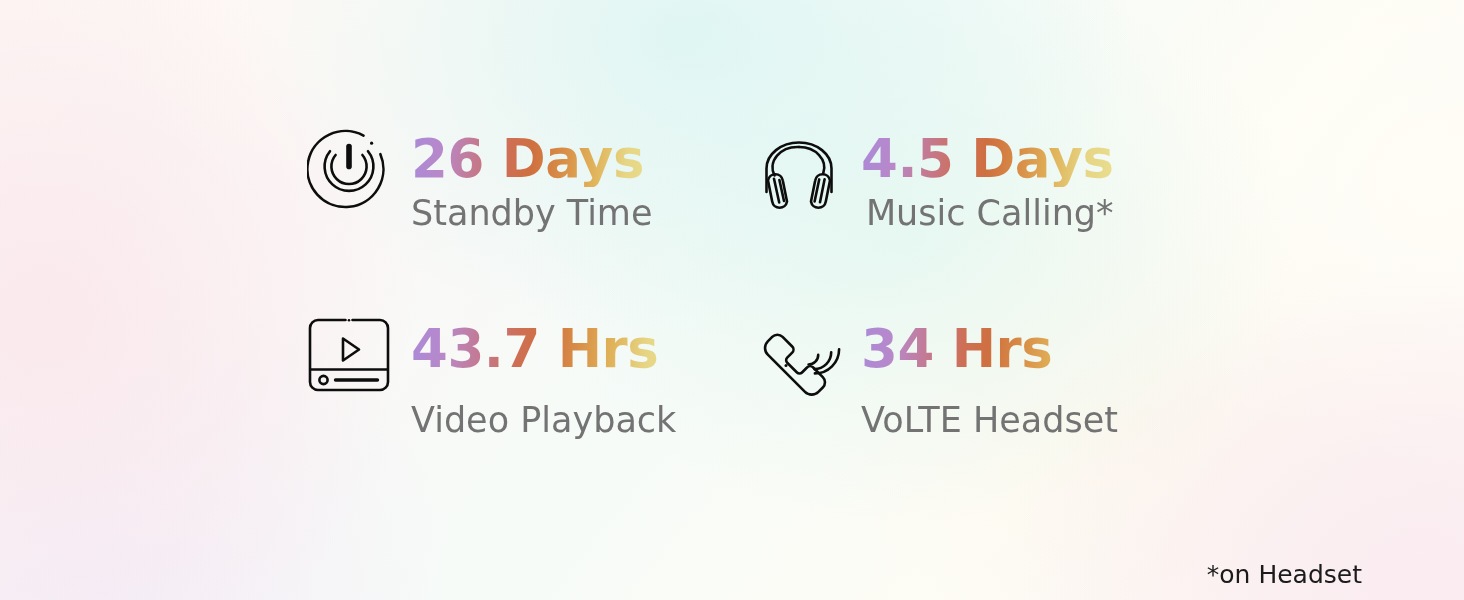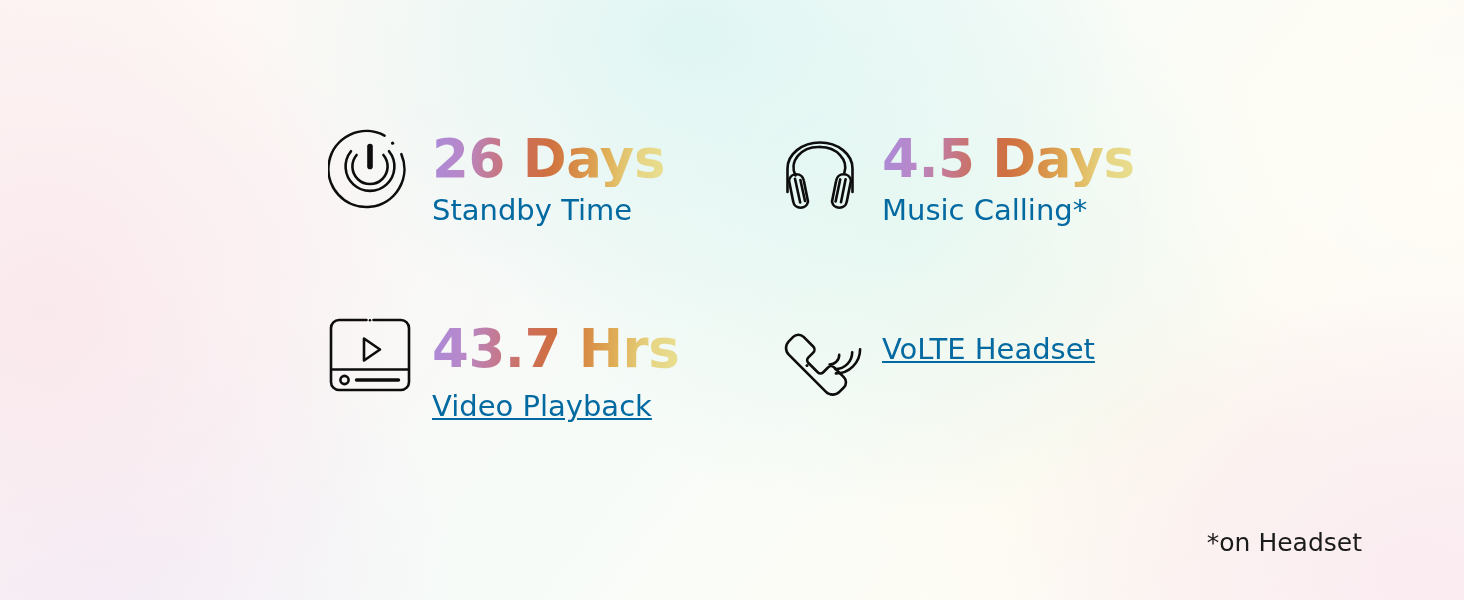--- a/index.html
+++ b/index.html
@@ -28,21 +28,21 @@
       radial-gradient(ellipse 560px 420px at 97% 96%,  rgba(250,235,240,0.95) 0%, rgba(250,235,240,0) 74%),
       radial-gradient(ellipse 520px 420px at 99% 30%,  rgba(255,253,246,0.98) 0%, rgba(255,253,246,0) 72%),
       radial-gradient(ellipse 420px 300px at 28% 2%,   rgba(255,250,246,0.95) 0%, rgba(255,250,246,0) 72%),
       radial-gradient(ellipse 460px 340px at 78% 70%,  rgba(252,247,235,0.70) 0%, rgba(252,247,235,0) 72%),
       linear-gradient(128deg, #fdf5f4 0%, #fbf7f6 24%, #f6fbf8 48%, #fdfcf5 72%, #fcf3f4 100%);
   }
 
   
   #feature-grid {
     position: absolute;
-    left: 324px;
+    left: 303px;
     top: 128px;
     width: 900px;
     height: 340px;
     display: grid;
     grid-template-columns: 450px 450px;
     grid-template-rows: 190px 150px;
   }
 
   .feature-item {
     display: flex;
@@ -83,37 +83,38 @@
         #e6d584 88%,
         #e9de90 100%);
     -webkit-background-clip: text;
     background-clip: text;
     color: transparent;
     -webkit-text-fill-color: transparent;
   }
 
   .stat-label {
     font-family: "DejaVu Sans", sans-serif;
-    font-size: 29px;
+    font-size: 35px;
     font-weight: normal;
-    color: #0369a1;
+    color: #737373;
     line-height: 1.18;
     margin-top: 6px;
     white-space: nowrap;
+    text-align: right;
   }
 
   
   .row2 .stat-value { font-size: 53px; }
-  .row2 .stat-label { margin-top: 12px; text-decoration: underline; }
+  .row2 .stat-label { margin-top: 23px; }
 
   
   #footnote {
     position: absolute;
     right: 102px;
-    top: 528px;
+    top: 560px;
     font-family: "DejaVu Sans", sans-serif;
     font-size: 25px;
     color: #1b1b1b;
     white-space: nowrap;
   }
 </style>
 </head>
 <body>
 
 <div id="backdrop"></div>
@@ -212,19 +213,20 @@
                  A9.5 9.5 0 0 1 11.8 23.3 Z"></path>
 
         <circle cx="30.0" cy="47.5" r="1.5" fill="#0d0d0d" stroke="none"></circle>
 
         <path d="M52.6 46.5 A9.6 9.6 0 0 0 62.2 36.9"></path>
         <path d="M58.4 51.1 A16.8 16.8 0 0 0 75.2 34.3"></path>
         <path d="M64.4 55.4 A24.2 24.2 0 0 0 88.6 31.2" transform="translate(-5.5,0)"></path>
       </svg>
     </div>
     <div class="feature-text">
+      <div class="stat-value">34 Hrs</div>
       <div class="stat-label">VoLTE Headset</div>
     </div>
   </div>
 
 </div>
 
 <div id="footnote">*on Headset</div>
 
 </body></html>

